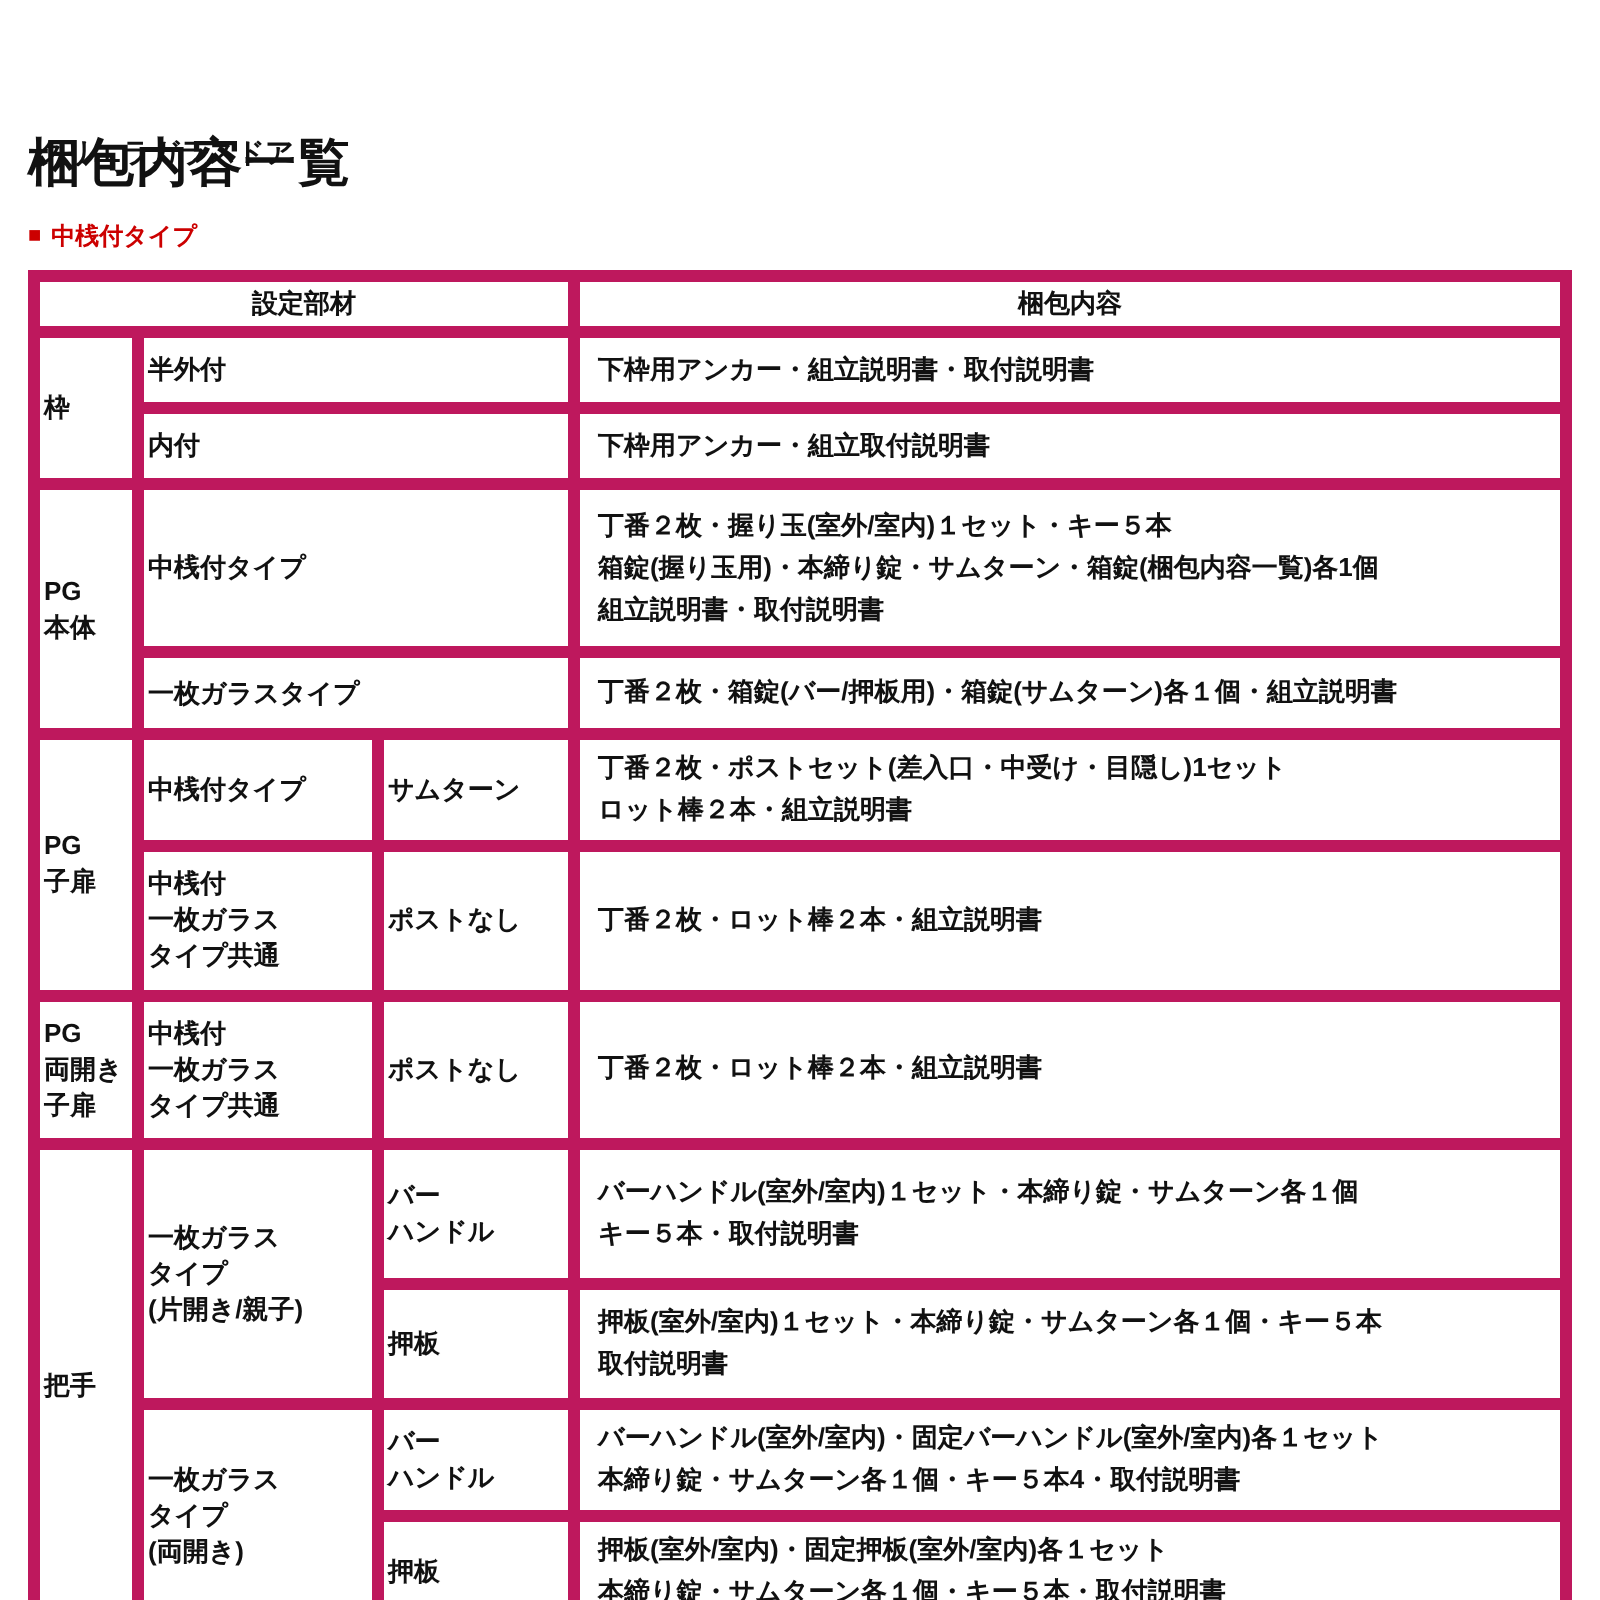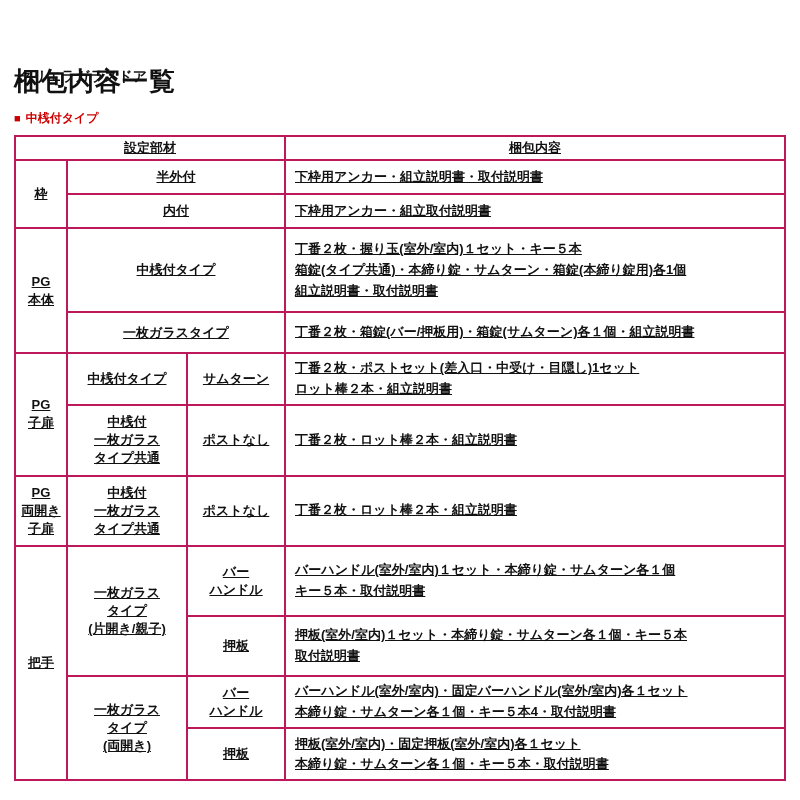--- a/index.html
+++ b/index.html
@@ -10,23 +10,23 @@
   }
   .page{padding:0 14px;}
   .header-row{position:relative;height:96px;}
   .brand{position:absolute;left:4px;top:68px;font-size:14px;font-weight:bold;}
   .title{position:absolute;left:0;right:20px;top:64px;margin:0;text-align:left;
          font-size:26px;font-weight:bold;letter-spacing:1px;}
   .required-note{margin:14px 0 8px;font-size:12px;font-weight:bold;color:#cc0000;
                  display:flex;align-items:center;gap:5px;}
   .red-square{font-size:11px;line-height:1;}
   table{width:100%;border-collapse:collapse;table-layout:fixed;}
-  th,td{border:2px solid #be185d;text-decoration:underline;}
+  th,td{border:6px solid #be185d;}
   th{font-size:13px;font-weight:bold;padding:2px;text-align:center;}
-  td.label{text-align:center;vertical-align:middle;font-size:13px;font-weight:bold;
+  td.label{text-align:left;vertical-align:middle;font-size:13px;font-weight:bold;
            white-space:pre-line;line-height:1.4;padding:7px 2px;}
   td.content{font-size:13px;font-weight:bold;padding:4px 9px;line-height:1.6;
              white-space:pre-line;vertical-align:middle;text-align:left;}
   tr.h-head{height:22px;}
   tr.h24{height:24px;}
   tr.h84{height:84px;}
   tr.h41{height:41px;}
   tr.h51{height:51px;}
   tr.h52{height:52px;}
   tr.h62{height:62px;}
@@ -71,21 +71,21 @@
     <tr class="h24">
       <td class="label" colspan="2">内付</td>
       <td class="content">下枠用アンカー・組立取付説明書</td>
     </tr>
 
     <tr class="h84">
       <td class="label" rowspan="2">PG
 本体</td>
       <td class="label" colspan="2">中桟付タイプ</td>
       <td class="content">丁番２枚・握り玉(室外/室内)１セット・キー５本
-箱錠(タイプ共通)・本締り錠・サムターン・箱錠(本締り錠用)各1個
+箱錠(握り玉用)・本締り錠・サムターン・箱錠(梱包内容一覧)各1個
 組立説明書・取付説明書</td>
     </tr>
 
     <tr class="h41">
       <td class="label" colspan="2">一枚ガラスタイプ</td>
       <td class="content">丁番２枚・箱錠(バー/押板用)・箱錠(サムターン)各１個・組立説明書</td>
     </tr>
 
     <tr class="h51">
       <td class="label" rowspan="2">PG

